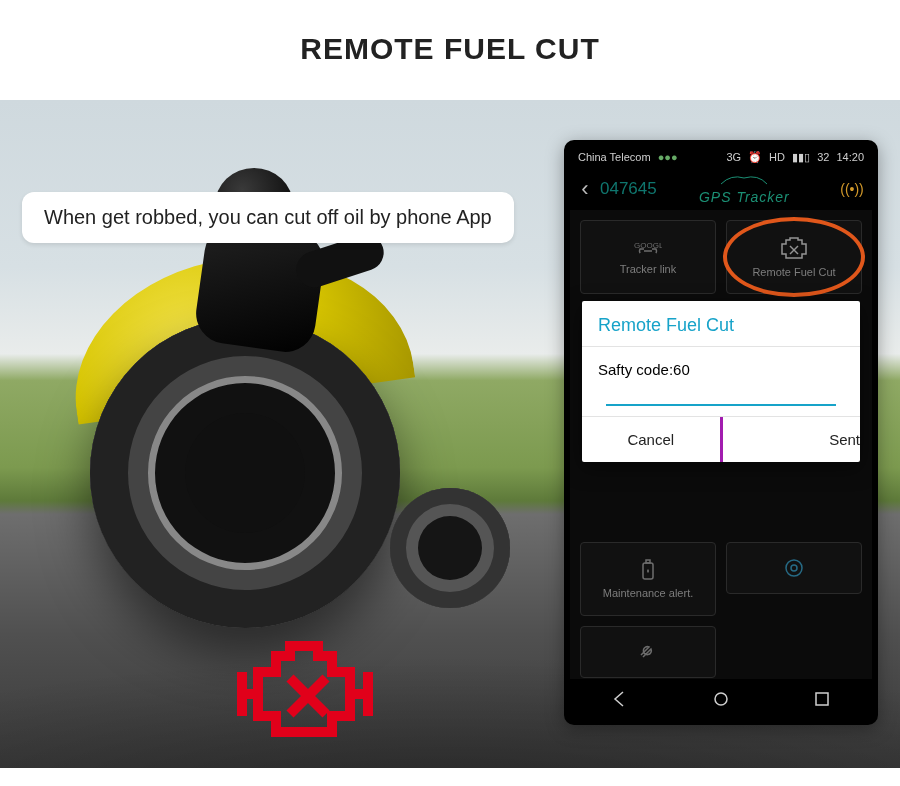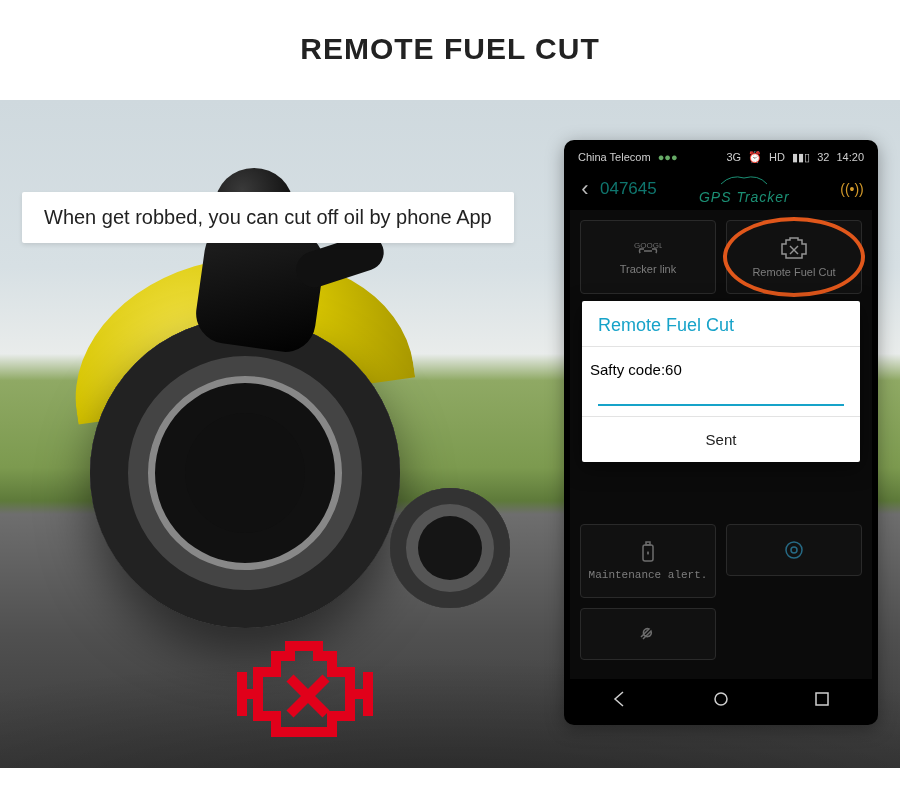--- a/index.html
+++ b/index.html
@@ -45,21 +45,21 @@
   }
   .helmet { position:absolute; top:0; left:40px; width:78px; height:74px; border-radius:50%;
     background:radial-gradient(circle at 35% 30%, #3a3a3a, #000); }
   .torso { position:absolute; top:60px; left:25px; width:120px; height:120px; border-radius:30px;
     background:linear-gradient(160deg,#222,#000); transform:rotate(8deg); }
   .arm { position:absolute; top:75px; left:120px; width:90px; height:36px; border-radius:18px;
     background:#111; transform:rotate(-18deg); }
 
   .callout {
     position:absolute; left:22px; top:92px;
-    background:#fff; padding:14px 22px; border-radius:2px;
+    background:#fff; padding:14px 22px; border-radius:12px;
     font-size:20px; color:#222; box-shadow:0 2px 4px rgba(0,0,0,.1);
     z-index:5;
     text-align:right;
   }
 
   
   .engine-x { position:absolute; left:230px; bottom:16px; z-index:6; }
 
   
   .phone {
@@ -99,27 +99,27 @@
   .tile.highlight::after{
     content:""; position:absolute; inset:-4px; border:4px solid #e0571b; border-radius:50%;
   }
 
   .dialog {
     position:absolute; left:12px; right:12px; top:155px; background:#fff; border-radius:2px;
     box-shadow:0 6px 20px rgba(0,0,0,.5); overflow:hidden;
   }
   .dialog-title { color:#17a3c9; font-size:18px; padding:14px 16px 10px; }
   .dialog-sep { height:1px; background:#e3e3e3; }
-  .dialog-body { padding:14px 8px 10px; font-size:15px; color:#000; }
+  .dialog-body { padding:14px 16px 10px; font-size:15px; color:#000; }
   .dialog-input-line { height:2px; background:#17a3c9; margin:26px 8px 0; }
   .dialog-actions { display:flex; border-top:1px solid #e3e3e3; }
   .dialog-actions div { flex:1; text-align:center; padding:14px 0; font-size:15px; color:#222; }
-  .dialog-actions div + div { border-left:6px solid #a21caf; }
-
-  .lower-tiles { position:absolute; left:0; right:0; top:368px;font-family:Liberation Mono, monospace; }
+  .dialog-actions div + div { border-left:3px solid #a21caf;text-align:right; }
+
+  .lower-tiles { position:absolute; left:0; right:0; top:386px; }
 
   .navbar {
     position:absolute; left:0; right:0; bottom:0; height:40px; background:#000;
     display:flex; align-items:center; justify-content:space-around; color:#cfcfcf;
   }
   .nav-btn { width:22px; height:22px; display:flex; align-items:center; justify-content:center; }
 
 </style>
 </head>
 <body>
@@ -208,20 +208,21 @@
       </div>
 
       <div class="dialog">
         <div class="dialog-title">Remote Fuel Cut</div>
         <div class="dialog-sep"></div>
         <div class="dialog-body">
           <span>Safty code:60</span>
           <div class="dialog-input-line"></div>
         </div>
         <div class="dialog-actions">
+          <div>Cancel</div>
           <div>Sent</div>
         </div>
       </div>
 
       <div class="tile-grid lower-tiles">
         <div class="tile">
           <svg width="20" height="22" viewBox="0 0 20 22">
             <rect x="5" y="4" width="10" height="16" rx="2" fill="none" stroke="#7d7d7d" stroke-width="1.5"></rect>
             <rect x="8" y="1" width="4" height="3" fill="none" stroke="#7d7d7d" stroke-width="1.5"></rect>
             <path d="M10 10 q-2 2 0 4 q2 -2 0 -4" fill="#7d7d7d"></path>

